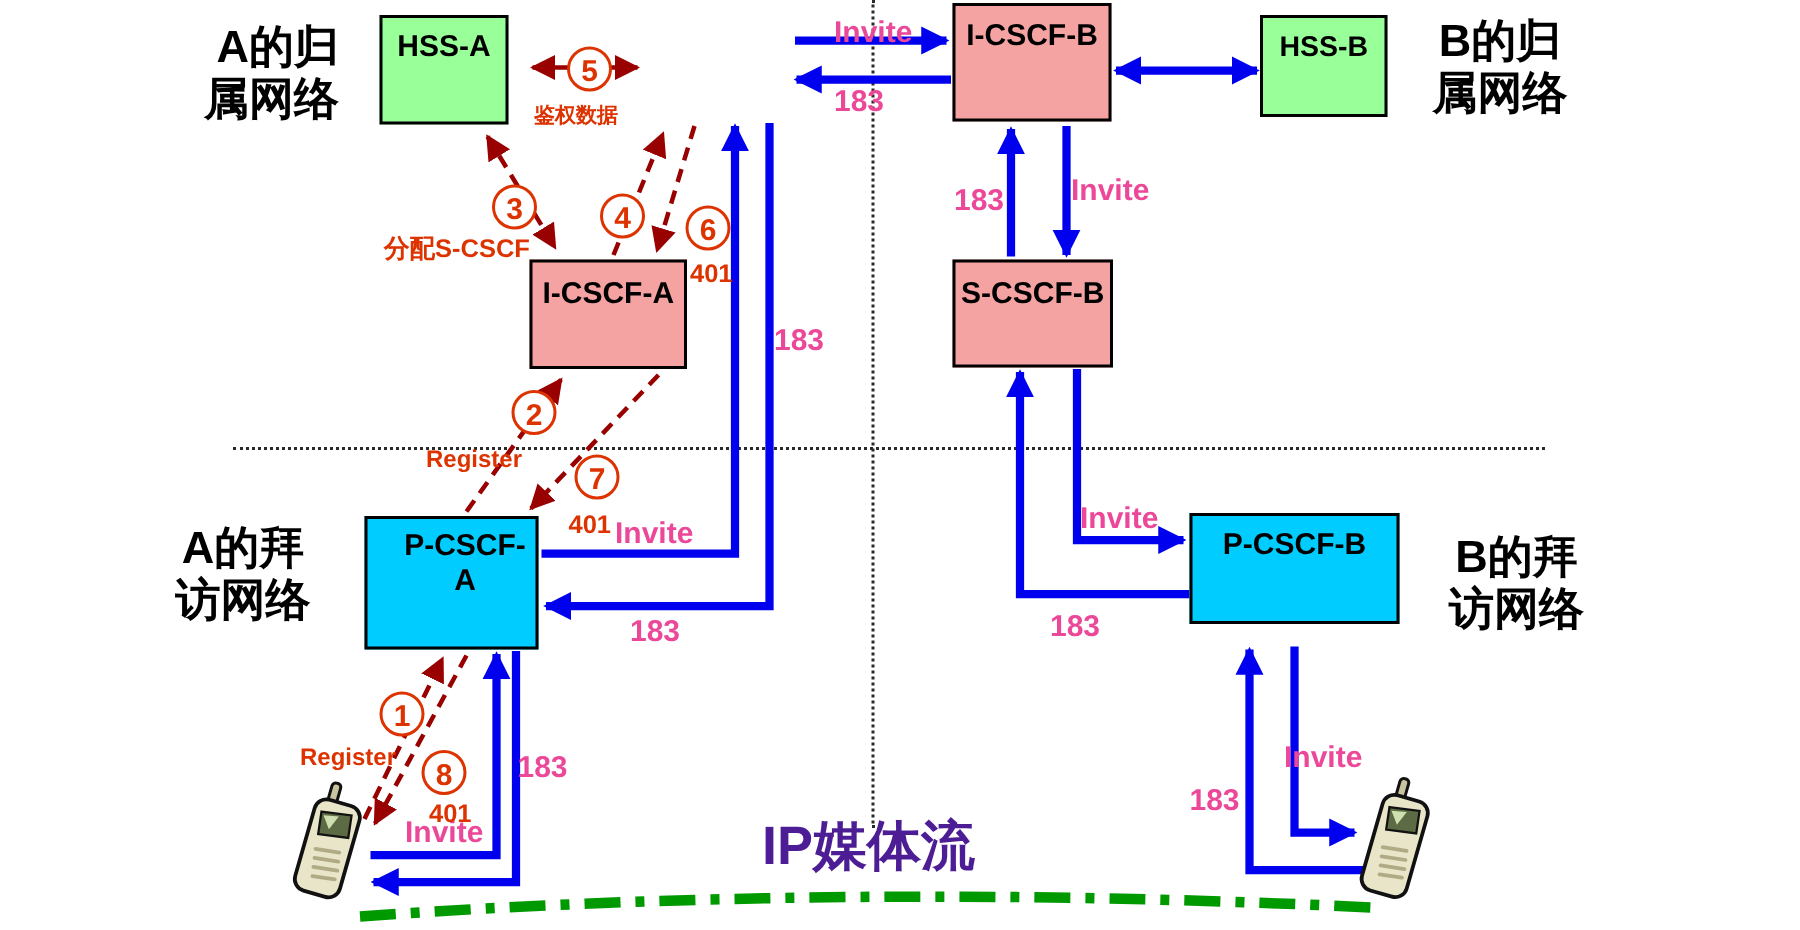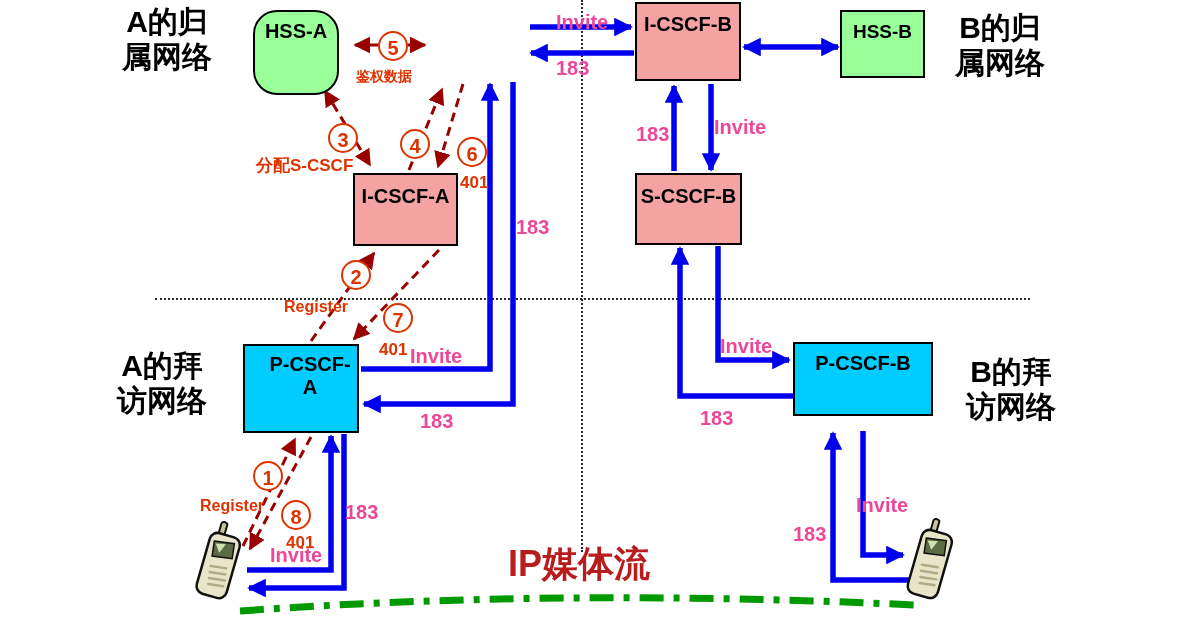--- a/index.html
+++ b/index.html
@@ -20,21 +20,21 @@
         white-space:pre-line;line-height:23px;z-index:2;}
   .fill-home{background:#99FF99;}
   .fill-cscf{background:#F5A2A2;}
   .fill-visited{background:#00CCFF;}
   
   .region{position:absolute;font-weight:bold;font-size:30px;line-height:35px;
           color:#000;white-space:pre-line;text-align:center;z-index:3;}
   
   .lbl{position:absolute;font-weight:bold;font-size:20px;color:#ec4899;z-index:3;white-space:nowrap;}
   .lbl-red{position:absolute;font-weight:bold;font-size:16px;color:#DD3300;z-index:3;white-space:nowrap;}
-  .media-lbl{position:absolute;font-weight:bold;font-size:36px;color:#b91c1c;z-index:3;white-space:nowrap;}
+  .media-lbl{position:absolute;font-weight:bold;font-size:36px;color:#4c1d95;z-index:3;white-space:nowrap;}
   
   .step-circle{position:absolute;width:30px;height:30px;border:2.5px solid #DD3300;
                border-radius:50%;background:#fff;color:#DD3300;font-weight:bold;
                font-size:20px;line-height:30px;text-align:center;z-index:4;
                box-sizing:border-box;}
 </style>
 </head>
 <body>
 
 <div id="stage">
@@ -101,29 +101,29 @@
       <path d="M7 11 L17 9 L13 19 Z" fill="#cfe0b0"></path>
       <g stroke="#b0ab85" stroke-width="2.5" stroke-linecap="round">
         <line x1="8" y1="36" x2="24" y2="34"></line>
           <line x1="9" y1="42" x2="25" y2="40"></line>
         <line x1="10" y1="48" x2="26" y2="46"></line>
           <line x1="11" y1="54" x2="26" y2="52"></line>
       </g>
     </g>
   </svg>
 
-  <div class="node fill-home" style="left:253px;top:10px;width:86px;height:85px;padding-top:8px;border-radius:24px;">HSS-A</div>
+  <div class="node fill-home" style="left:253px;top:10px;width:86px;height:73px;padding-top:8px;">HSS-A</div>
   <div class="node fill-home" style="left:840px;top:10px;width:85px;height:68px;padding-top:8px;font-size:19px;">HSS-B</div>
   <div class="node fill-cscf" style="left:635px;top:2px;width:106px;height:79px;padding-top:9px;">I-CSCF-B</div>
   <div class="node fill-cscf" style="left:353px;top:173px;width:105px;height:73px;padding-top:10px;">I-CSCF-A</div>
   <div class="node fill-cscf" style="left:635px;top:173px;width:107px;height:72px;padding-top:10px;">S-CSCF-B</div>
   <div class="node fill-visited" style="left:243px;top:344px;width:116px;height:89px;padding-top:7px;padding-left:18px;">P-CSCF-A</div>
   <div class="node fill-visited" style="left:793px;top:342px;width:140px;height:74px;padding-top:8px;">P-CSCF-B</div>
 
-  <div class="region" style="left:108px;top:4px;width:118px;">A的归
+  <div class="region" style="left:108px;top:14px;width:118px;text-align:right;">A的归
 属网络</div>
   <div class="region" style="left:940px;top:10px;width:120px;">B的归
 属网络</div>
   <div class="region" style="left:103px;top:348px;width:118px;">A的拜
 访网络</div>
   <div class="region" style="left:950px;top:354px;width:122px;">B的拜
 访网络</div>
 
   <div class="media-lbl" style="left:508px;top:540px;">IP媒体流</div>
 

